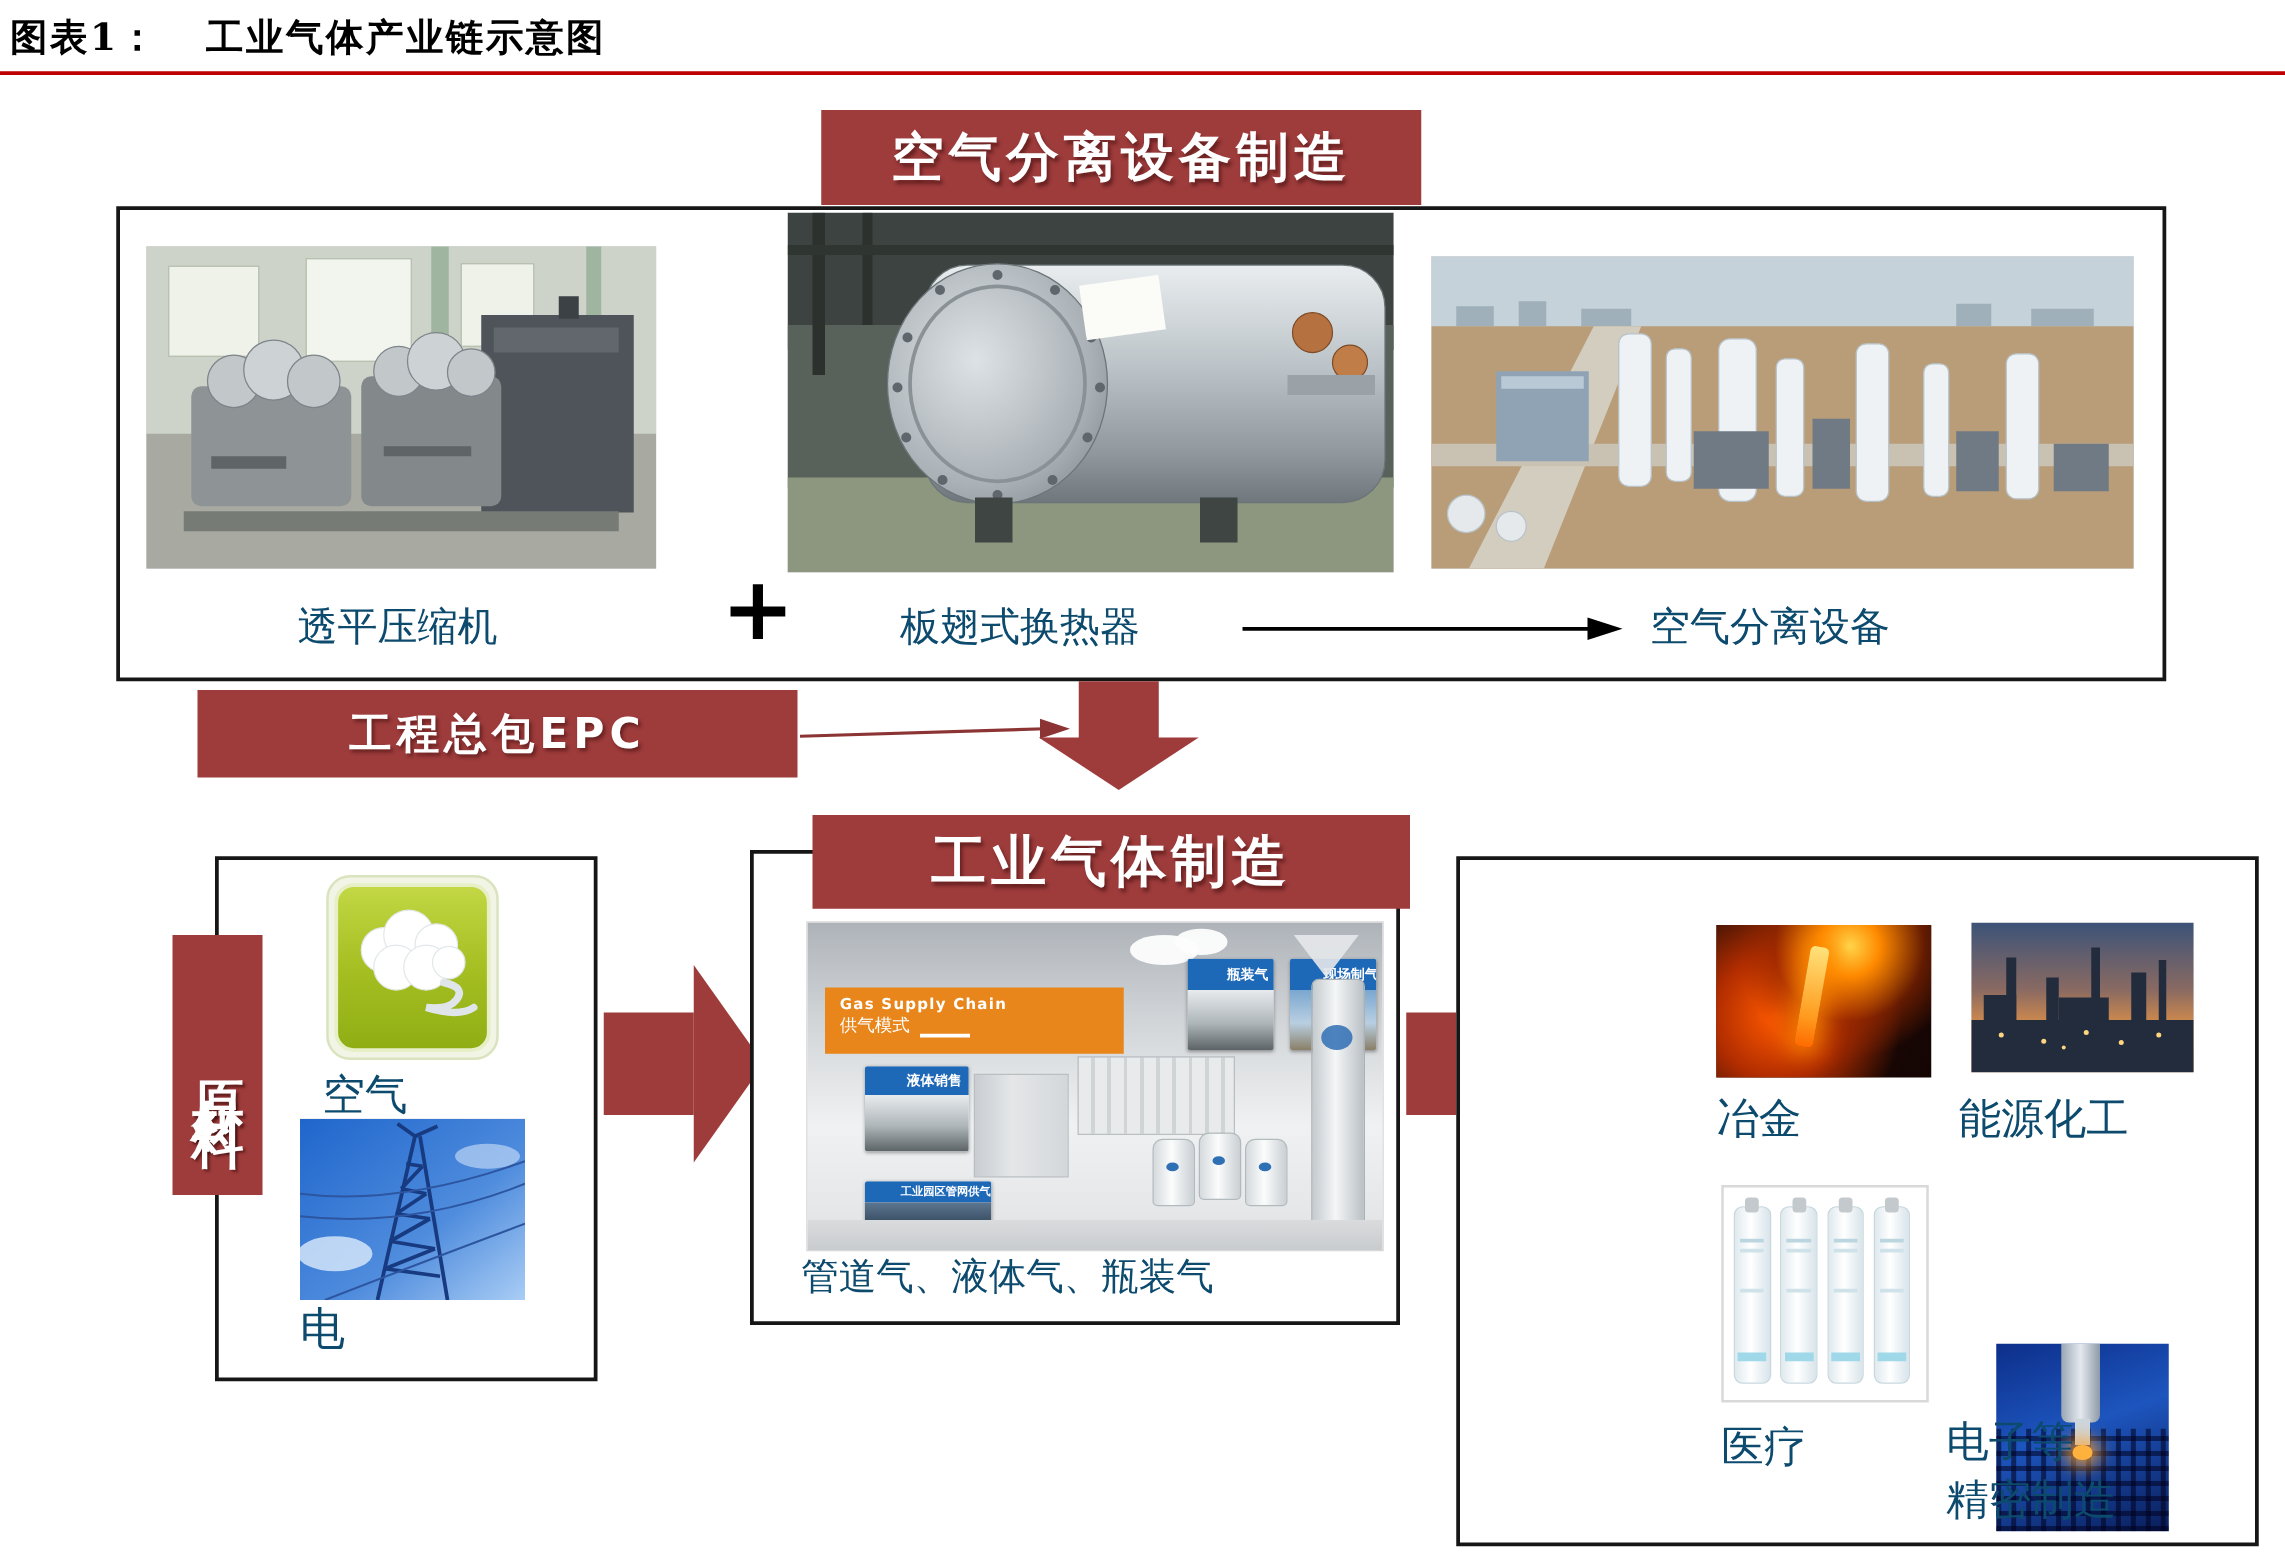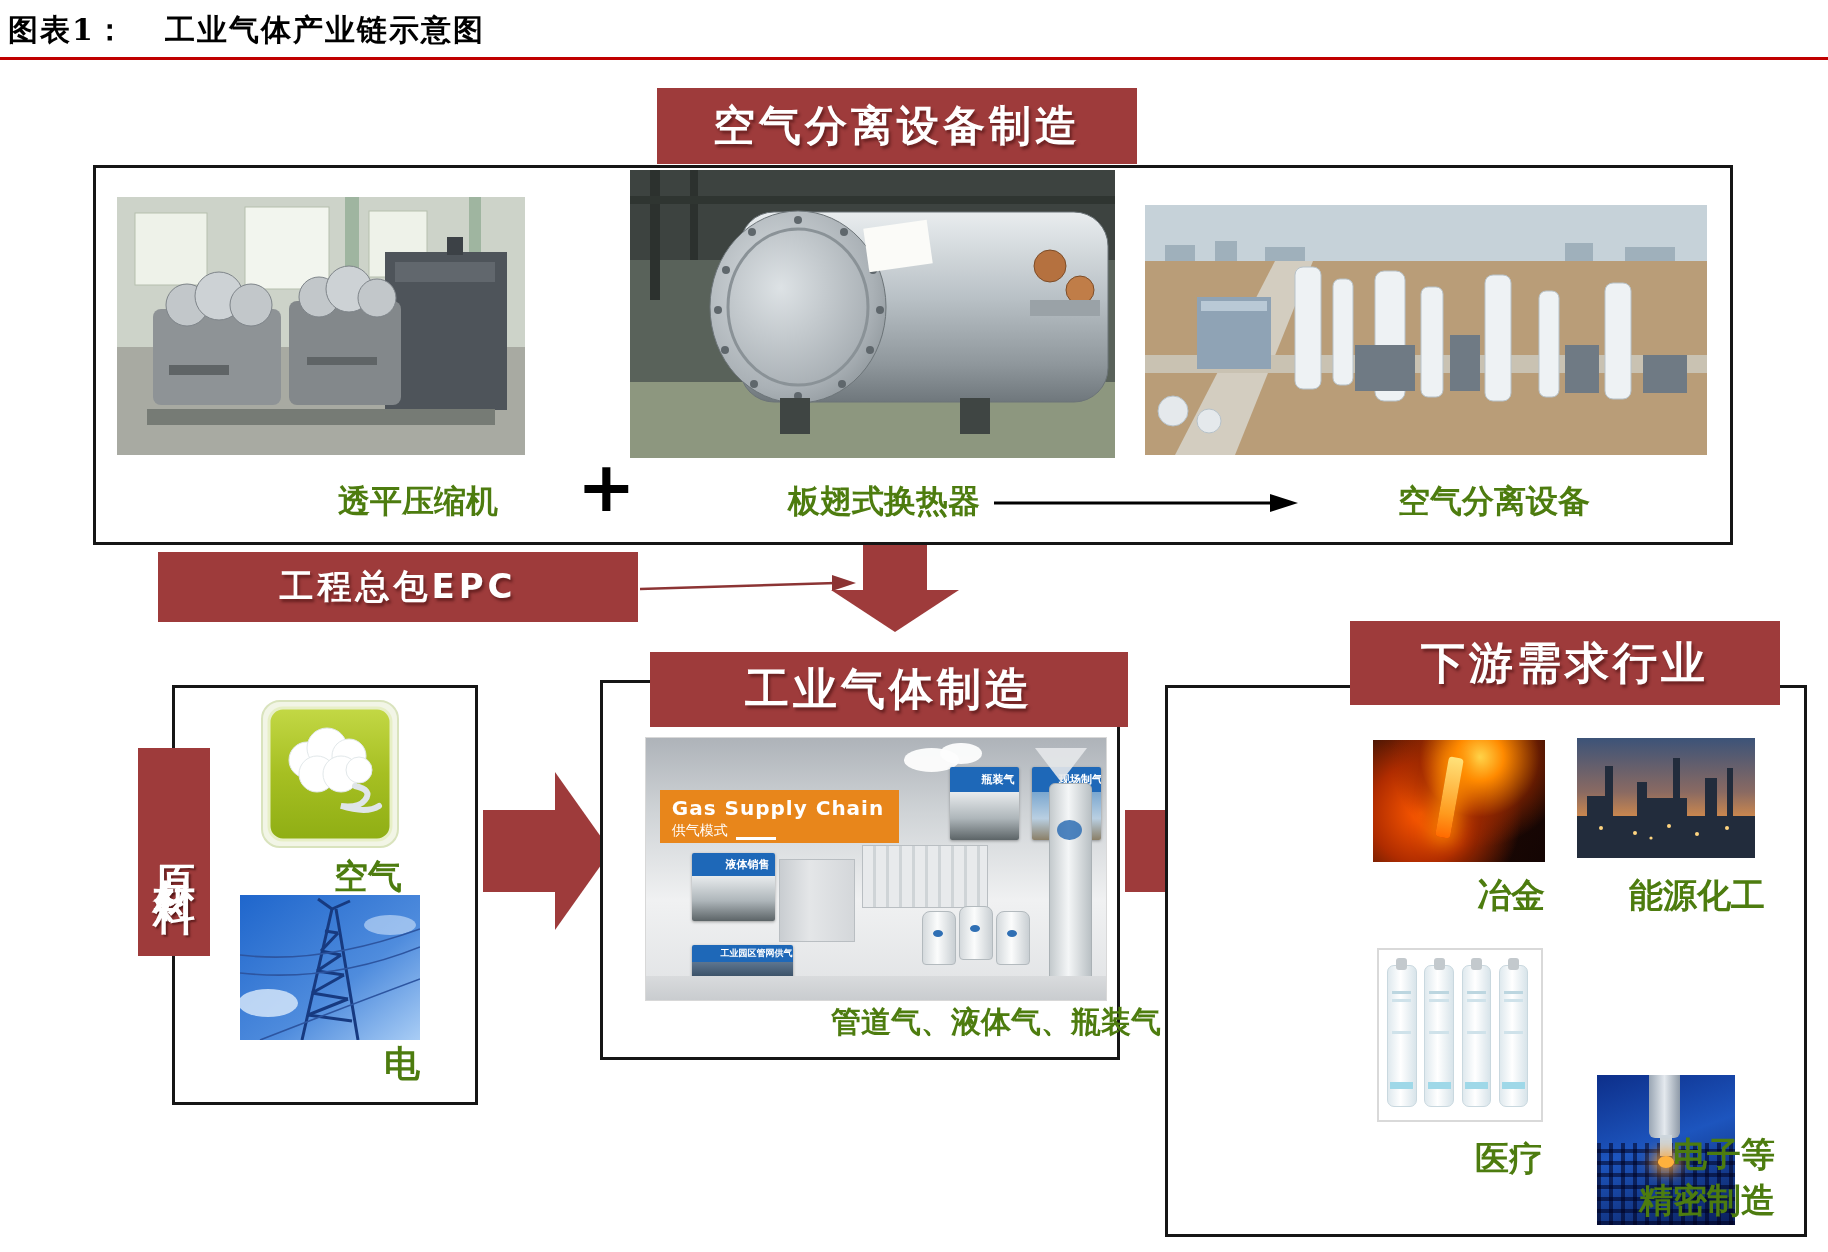--- a/index.html
+++ b/index.html
@@ -14,41 +14,41 @@
   .fig-title { left:8px; top:10px; font-family:"DejaVu Serif", serif;
     font-weight:700; font-size:30px; color:#000; letter-spacing:2px; white-space:nowrap; }
   .fig-title .tag { margin-right:38px; }
   .title-rule { left:0; top:57px; width:1828px; height:3px; background:#C00000; }
 
   
   .frame { border:3px solid var(--ink); background:#fff; box-sizing:border-box; }
   .hdr { background:var(--brick); color:#fff; font-weight:700;
     display:flex; align-items:center; justify-content:center;
     text-shadow:2px 3px 3px rgba(40,0,0,.45); letter-spacing:4px; z-index:5; }
-  .plabel { font-weight:700; font-size:32px; color:#4d7c0f; text-align:right; line-height:1.2; }
+  .plabel { font-weight:400; font-size:32px; color:#0c4a6e; text-align:left; line-height:1.2; }
   .photo { position:absolute; overflow:hidden; background:#ccc; }
   .photo svg { display:block; width:100%; height:100%; }
 
   
   .shaft { background:var(--brick); }
   .tri { width:0; height:0; }
 
   
   .vert-tag { background:var(--brick); color:#fff; font-weight:700; font-size:42px;
     writing-mode:vertical-rl; text-orientation:upright; letter-spacing:14px;
     display:flex; align-items:center; justify-content:center;
     text-shadow:2px 2px 2px rgba(40,0,0,.5); z-index:6; }
 
   
   .gsc { background:linear-gradient(180deg,#aeb3b9 0%,#cfd3d6 28%,#f0f1f2 62%,#e0e2e4 100%);
     border:1px solid #d8d8d8; }
   .gsc .cloud { position:absolute; background:#fdfdfd; border-radius:50%; opacity:.95; }
   .gsc-banner { position:absolute; left:3%; top:20%; width:52%; height:20%;
     background:#E8861B; color:#fff; padding:6px 0 0 12px; box-sizing:border-box; }
-  .gsc-banner-t { font-weight:700; font-size:20px; letter-spacing:1px; }
+  .gsc-banner-t { font-weight:700; font-size:12px; letter-spacing:1px; }
   .gsc-banner-s { font-size:14px; margin-top:2px; display:flex; align-items:flex-end; gap:8px; }
   .gsc-dash { display:inline-block; width:40px; height:3px; background:#fff; }
   .co { position:absolute; box-shadow:0 1px 3px rgba(0,0,0,.35); border-radius:2px; overflow:hidden; }
   .co-bar { background:#1e68b8; color:#fff; font-weight:700; font-size:11px;
     text-align:center; height:34%; display:flex; align-items:center; justify-content:center;
     white-space:nowrap; overflow:hidden;padding-left:28px; }
   .co-bar.small { font-size:9px; }
   .co-img { height:66%; }
   .co-truck { background:linear-gradient(180deg,#e8ebed 0%,#aeb6ba 55%,#5c6467 100%); }
   .co-city { background:linear-gradient(180deg,#7aa7cf 0%,#b9cfe2 55%,#8a7f67 100%); }
@@ -342,21 +342,20 @@
     <div class="funnel" style="right:4.2%;top:4%;"></div>
     <div class="tower"></div>
     <div class="ground"></div>
   </div>
   <div class="abs plabel" style="left:600px;top:1004px;width:520px;font-size:30px;padding-left:41px;">管道气、液体气、瓶装气</div>
 
   <div class="abs shaft" style="left:1125px;top:810px;width:62px;height:82px;"></div>
   <div class="abs tri" style="left:1187px;top:772px;border-top:79px solid transparent;border-bottom:79px solid transparent;border-left:56px solid var(--brick);"></div>
 
   <div class="abs frame" style="left:1165px;top:685px;width:642px;height:552px;"></div>
-  <div class="abs hdr" style="left:1350px;top:621px;width:430px;height:84px;font-size:44px;">下游需求行业</div>
 
   <div class="photo metal" style="left:1373px;top:740px;width:172px;height:122px;">
     <div class="stream"></div>
   </div>
   <div class="photo" style="left:1577px;top:738px;width:178px;height:120px;">
     <svg viewBox="0 0 178 120" preserveAspectRatio="none">
       <defs>
           <linearGradient id="dusk" x1="0" y1="0" x2="0" y2="1">
         <stop offset="0" stop-color="#3c5378"></stop>
             <stop offset="0.45" stop-color="#8a6a62"></stop>

